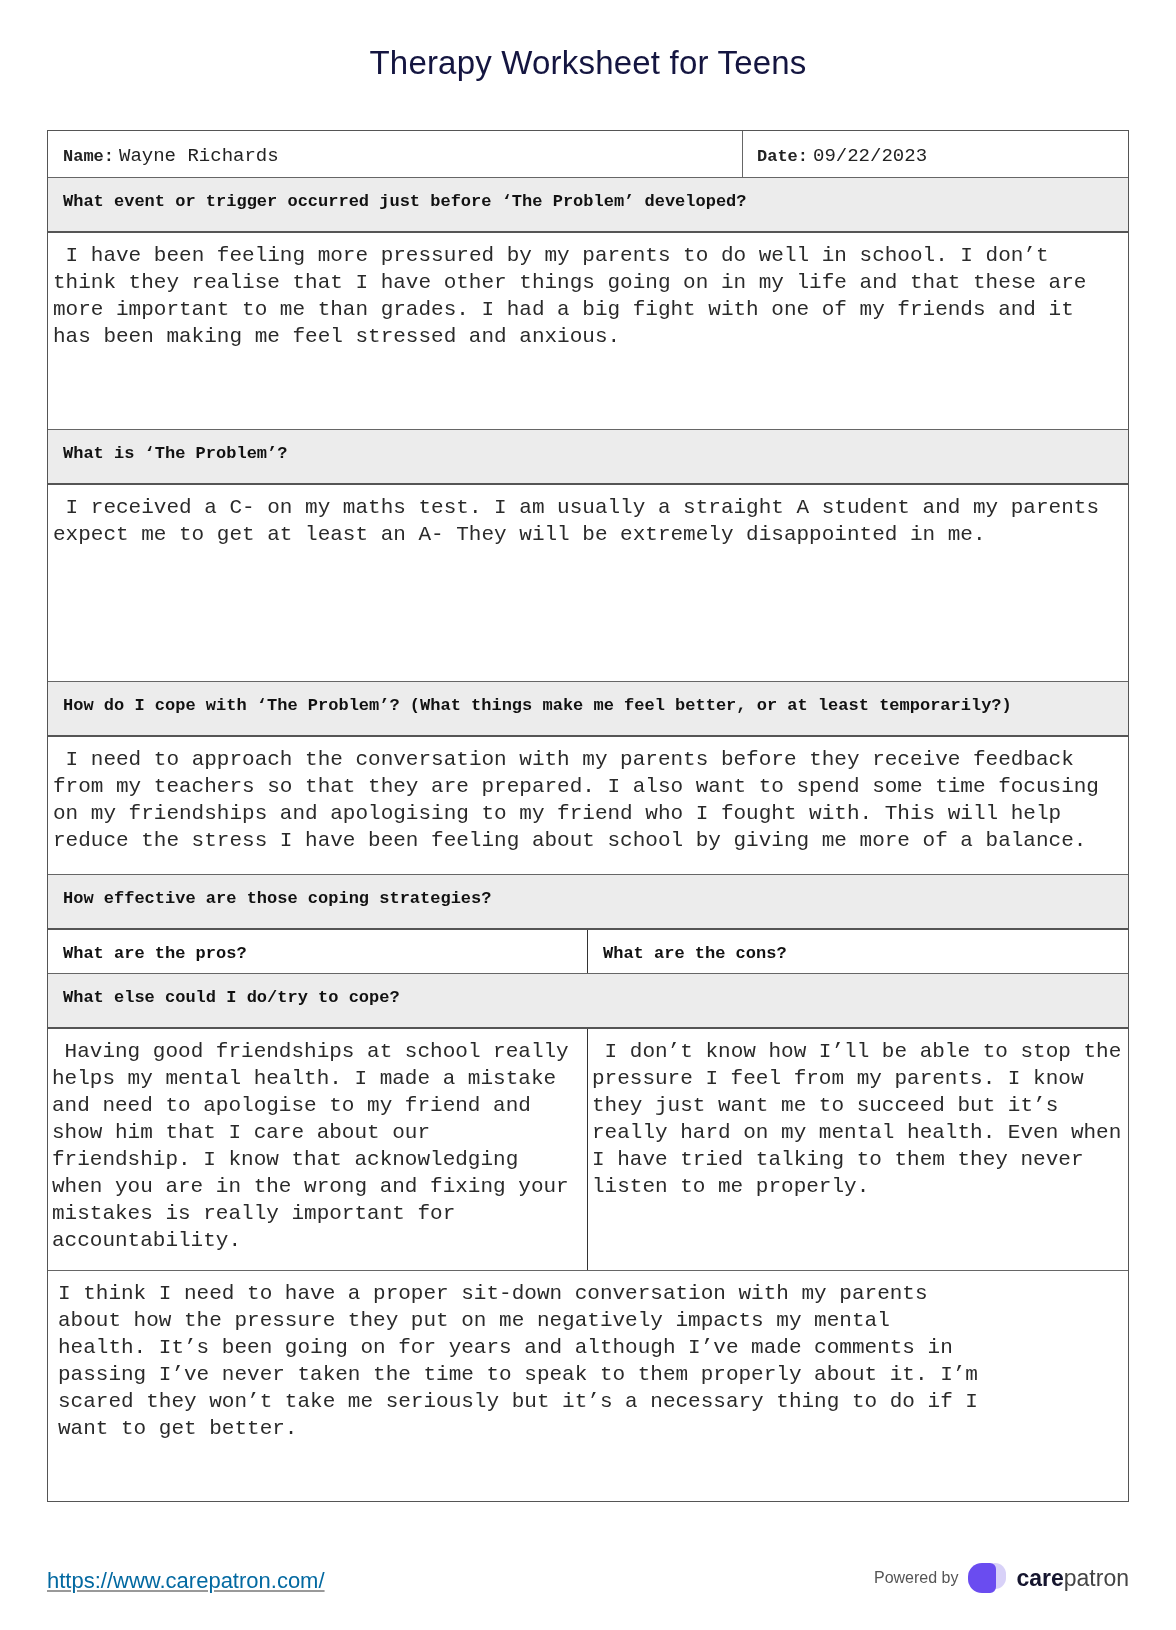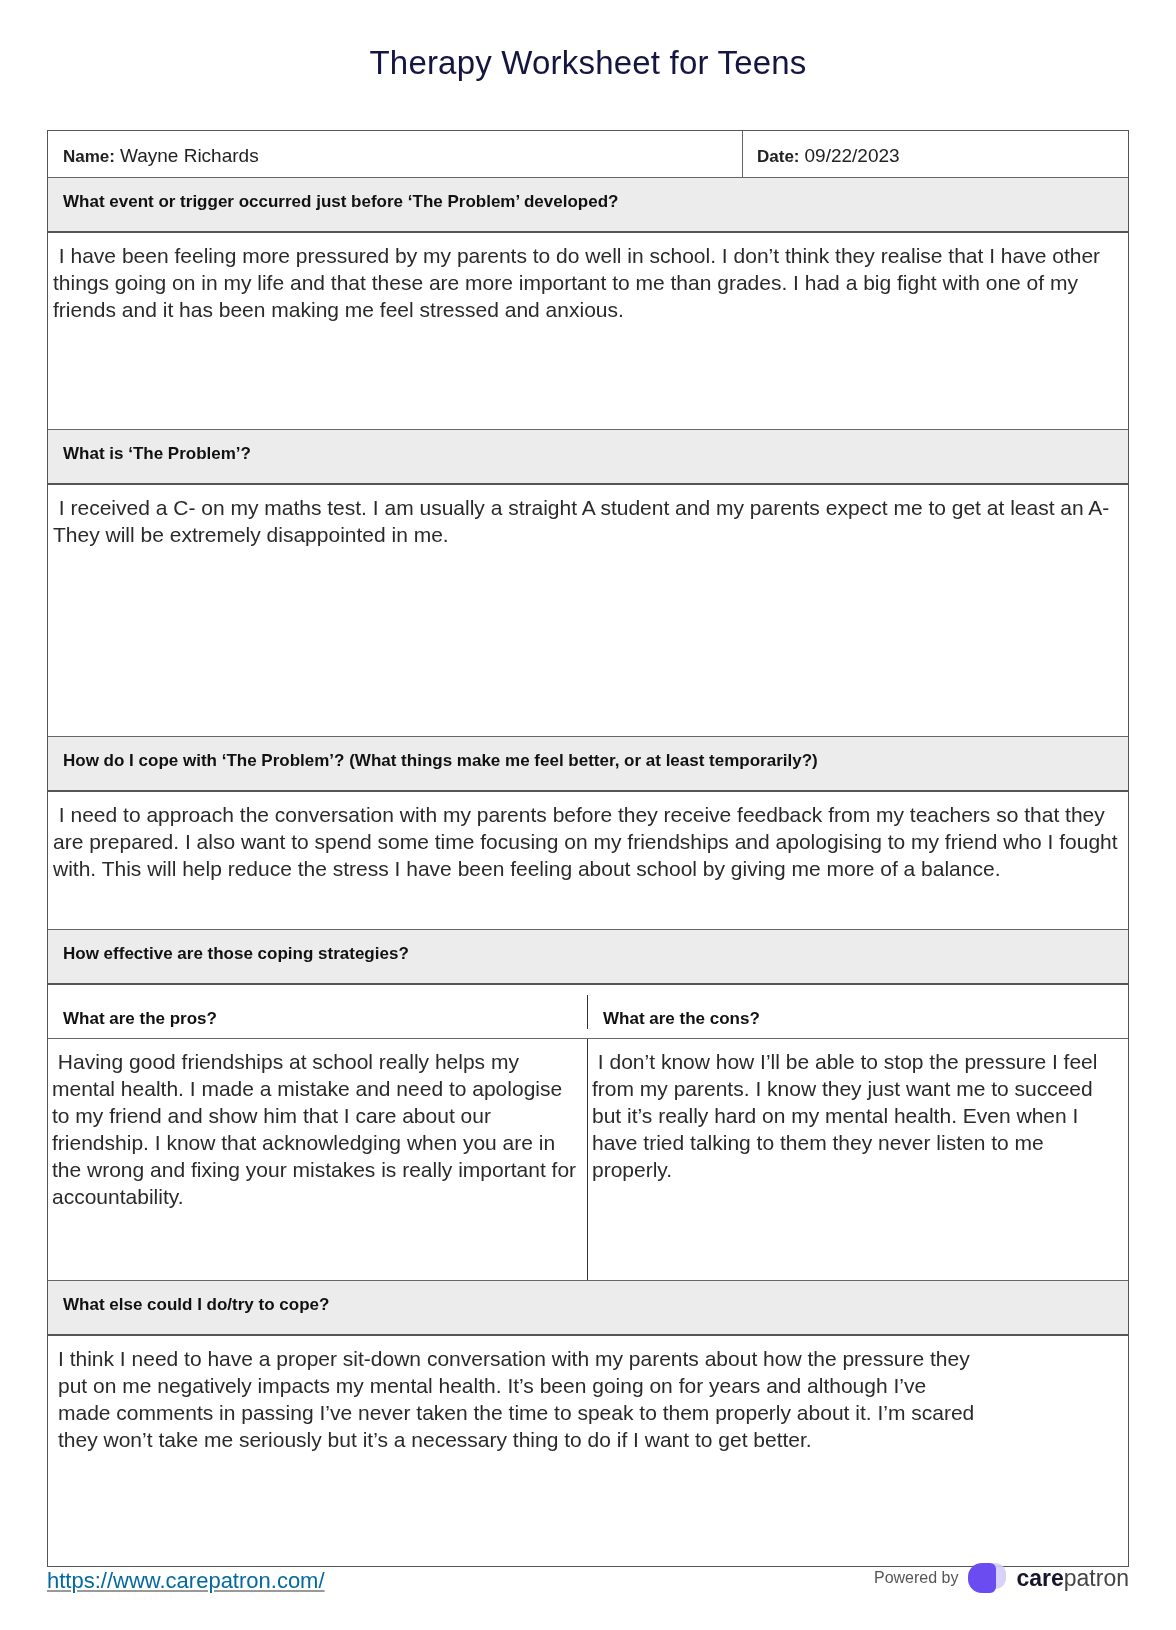--- a/index.html
+++ b/index.html
@@ -6,40 +6,40 @@
     body {
       width: 1176px; height: 1630px; position: relative; overflow: hidden;
       font-family: "Liberation Sans", sans-serif; color: #222;
     }
     .title {
       position: absolute; top: 44px; left: 0; width: 1176px; text-align: center;
       font-size: 33px; font-weight: normal; color: #141540; letter-spacing: 0.2px;
     }
     .sheet {
       position: absolute; left: 47px; top: 130px; width: 1082px;
-      border: 1.5px solid #555; box-sizing: border-box;
+      border: 1.5px solid #555; box-sizing: border-box; font-family: Liberation Mono, monospace;
     }
     .row { display: flex; border-bottom: 1.5px solid #666; box-sizing: border-box; }
     .row:last-child { border-bottom: none; }
     .cell { box-sizing: border-box; }
     .info-row { height: 47px; }
     .info-row .cell { padding: 14px 0 0 15px; font-size: 19px; }
     .info-row .lbl { font-weight: bold; font-size: 17px; margin-right: 5px; }
     .name-cell { width: 695px; border-right: 1.5px solid #666; }
     .date-cell { flex: 1; padding-left: 14px !important; }
     .q-row { height: 55px; background: #ececec; border-bottom: 2px solid #555; }
     .q-row .cell { padding: 14px 0 0 15px; font-size: 17px; font-weight: bold; color: #111; }
     .a-row .cell {
       padding: 9px 10px 12px 5px; font-size: 21px; line-height: 27px; color: #2a2a2a;
       white-space: pre-wrap;
     }
     .a1 { height: 197px; }
-    .a2 { height: 252px; }
+    .a2 { height: 197px; }
     .a3 { height: 138px; }
-    .sub-row { height: 54px; align-items: center; }
+    .sub-row { height: 44px; }
     .sub-row .cell { padding: 14px 0 0 15px; font-size: 17px; font-weight: bold; color: #111; }
     .half { width: 540px; border-right: 1.5px solid #333; }
     .half2 { flex: 1; }
     .sub-row .half2 { padding-left: 15px; }
     .pc-row { height: 242px; }
     .pc-row .cell { padding: 9px 6px 0 4px; font-size: 21px; line-height: 27px; color: #2a2a2a; white-space: pre-wrap; }
     .a5 { height: 230px; }
     .a5 .cell { padding: 9px 10px 0 10px; }
     .footer-link {
       position: absolute; left: 47px; top: 1568px; font-size: 22px; color: #0369a1;
@@ -98,27 +98,27 @@
     <div class="cell"> I need to approach the conversation with my parents before they receive feedback from my teachers so that they are prepared. I also want to spend some time focusing on my friendships and apologising to my friend who I fought with. This will help reduce the stress I have been feeling about school by giving me more of a balance.</div>
   </div>
 
   <div class="row q-row">
     <div class="cell">How effective are those coping strategies?</div>
   </div>
   <div class="row sub-row">
     <div class="cell half">What are the pros?</div>
     <div class="cell half2">What are the cons?</div>
   </div>
+  <div class="row q-row">
+    <div class="cell">What else could I do/try to cope?</div>
+  </div>
+
   <div class="row pc-row">
     <div class="cell half"> Having good friendships at school really helps my mental health. I made a mistake and need to apologise to my friend and show him that I care about our friendship. I know that acknowledging when you are in the wrong and fixing your mistakes is really important for accountability.</div>
     <div class="cell half2"> I don’t know how I’ll be able to stop the pressure I feel from my parents. I know they just want me to succeed but it’s really hard on my mental health. Even when I have tried talking to them they never listen to me properly.</div>
-  </div>
-
-  <div class="row q-row">
-    <div class="cell">What else could I do/try to cope?</div>
   </div>
   <div class="row a-row a5">
     <div class="cell" style="width:940px;">I think I need to have a proper sit-down conversation with my parents about how the pressure they put on me negatively impacts my mental health. It’s been going on for years and although I’ve made comments in passing I’ve never taken the time to speak to them properly about it. I’m scared they won’t take me seriously but it’s a necessary thing to do if I want to get better.</div>
   </div>
 </div>
 
 <a class="footer-link">https://www.carepatron.com/</a>
 
 <div class="powered">
   <span class="powered-by">Powered by</span>

